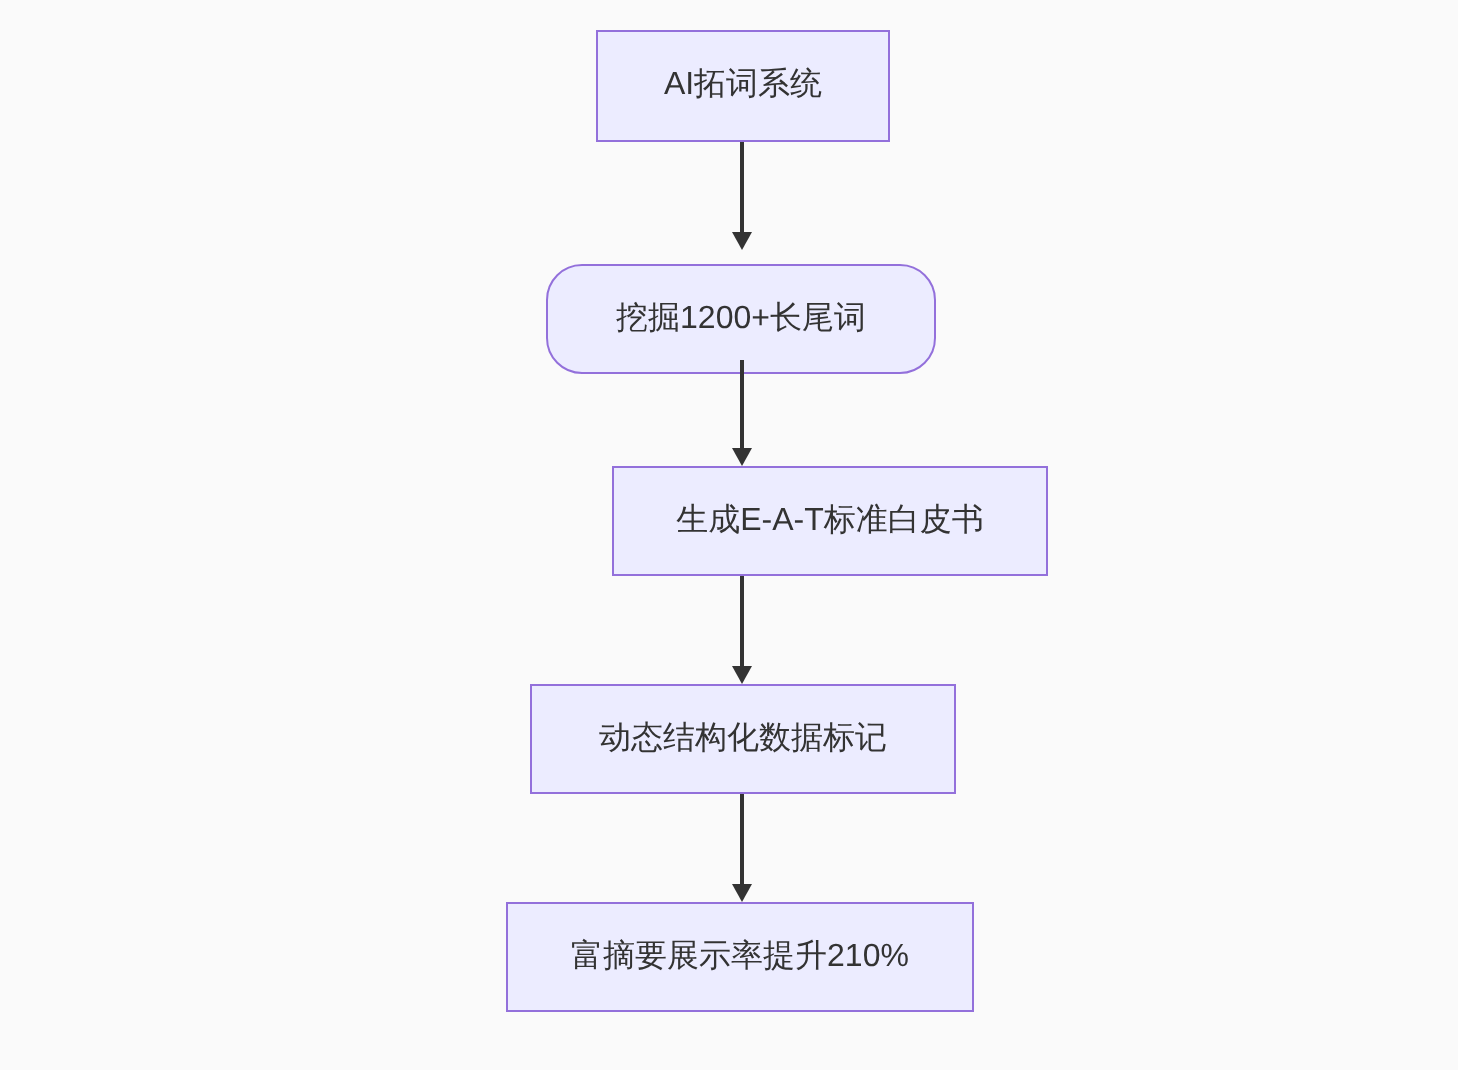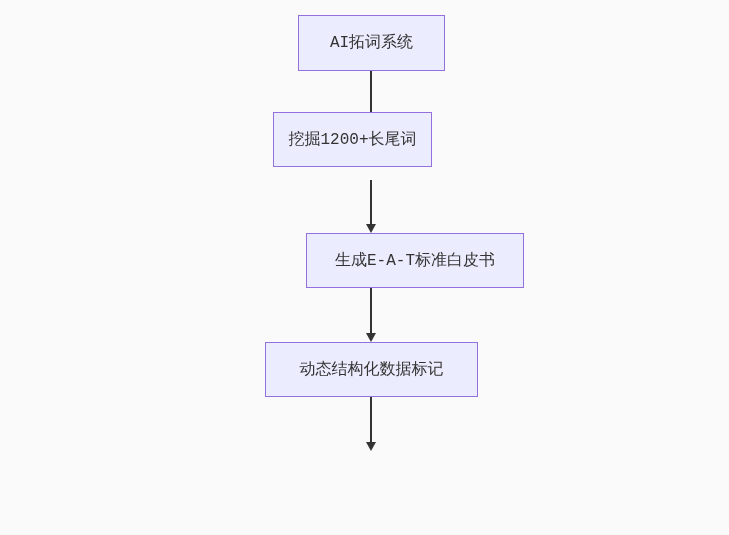--- a/index.html
+++ b/index.html
@@ -6,38 +6,38 @@
     margin: 0;
     padding: 0;
     background: #fafafa;
   }
   .page {
     position: relative;
     width: 729px;
     height: 535px;
     background: #fafafa;
     overflow: hidden;
-    font-family: Liberation Mono, monospace;
+    font-family: Liberation Sans, sans-serif;
   }
   .node {
     position: absolute;
     box-sizing: border-box;
     background: #ECECFF;
     border: 1px solid #9370DB;
     color: #333333;
     font-size: 16px;
     line-height: 1;
     display: flex;
     align-items: center;
     justify-content: center;
     text-align: center;
     white-space: nowrap;
   }
   .n1 { left: 298px; top: 15px;  width: 147px; height: 56px; }
-  .n2 { left: 273px; top: 112px; width: 159px; height: 55px; }
+  .n2 { left: 273px; top: 132px; width: 195px; height: 55px; border-radius: 18px; }
   .n3 { left: 262px; top: 233px; width: 218px; height: 55px; margin-left: 44px; }
   .n4 { left: 265px; top: 342px; width: 213px; height: 55px; text-align: center; }
   .n5 { left: 253px; top: 451px; width: 234px; height: 55px; }
 
   .edge {
     position: absolute;
     width: 12px;
     left: 365px; 
   }
   .edge .line {
@@ -100,14 +100,17 @@
 
   <div class="node n4">
     <span>动态结构化数据标记</span>
   </div>
 
   <div class="edge e4">
     <div class="line"></div>
     <div class="arrowhead"></div>
   </div>
 
+  <div class="node n5">
+    <span>富摘要展示率提升210%</span>
+  </div>
 
 </div>
 
 </body></html>

